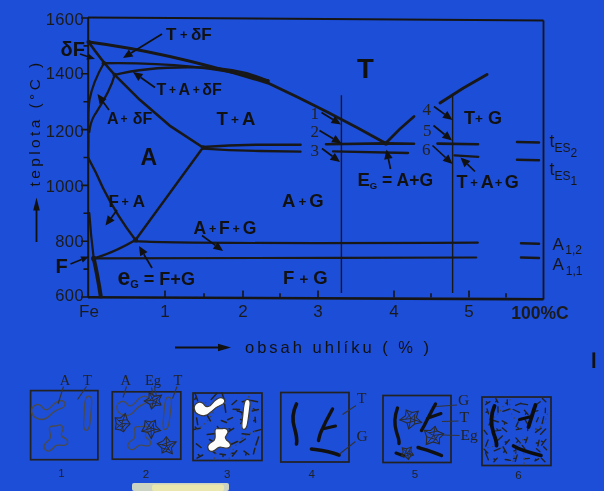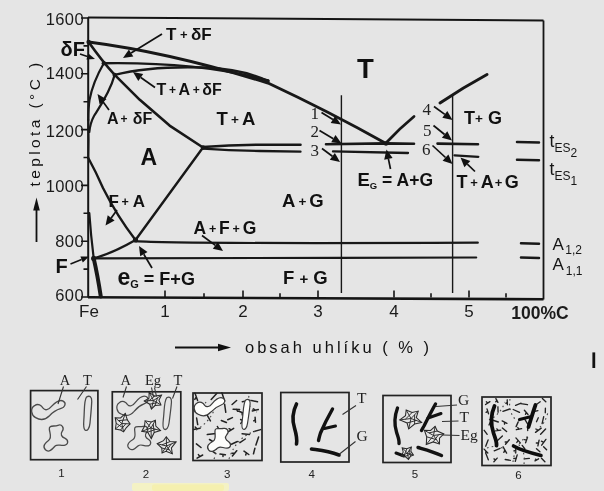--- a/index.html
+++ b/index.html
@@ -1,16 +1,16 @@
 <!DOCTYPE html>
 <html><head>
 <meta charset="utf-8">
 <style>
 html,body{margin:0;padding:0;background:#ffffff;}
-#wrap{position:relative;width:604px;height:491px;background:#e5e5e5;overflow:hidden;}
+#wrap{position:relative;width:604px;height:491px;background:#1d4ed8;overflow:hidden;}
 </style>
 </head>
 <body>
 <div id="wrap">
 <svg width="604" height="491" viewBox="0 0 604 491">
 <g stroke="#151515" fill="none">
 <path d="M88,17.5 L543.5,20.5" stroke-width="2"></path>
 <path d="M88.2,17.5 L88.2,297.5" stroke-width="2"></path>
 <path d="M543.5,20.5 L543.5,299.5" stroke-width="1.8"></path>
 <path d="M88,297.3 L543.5,299.3" stroke-width="2.6"></path>

